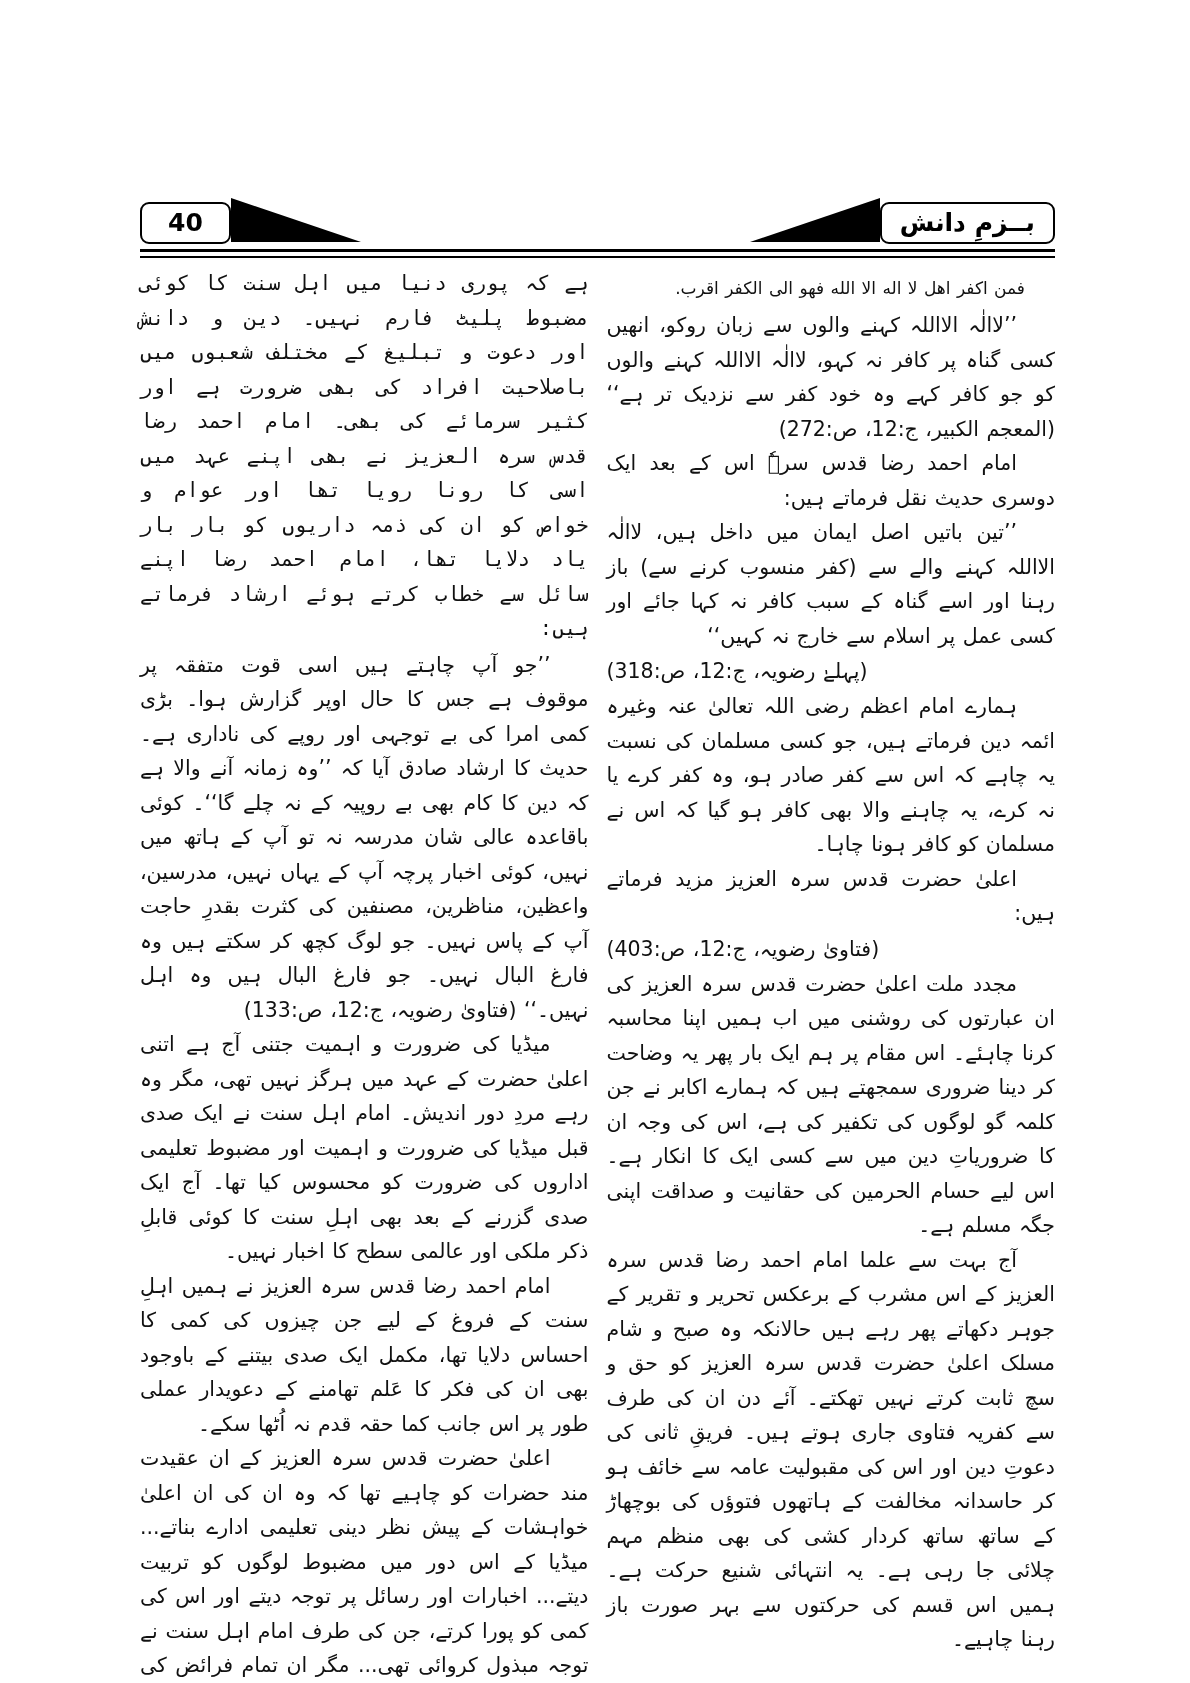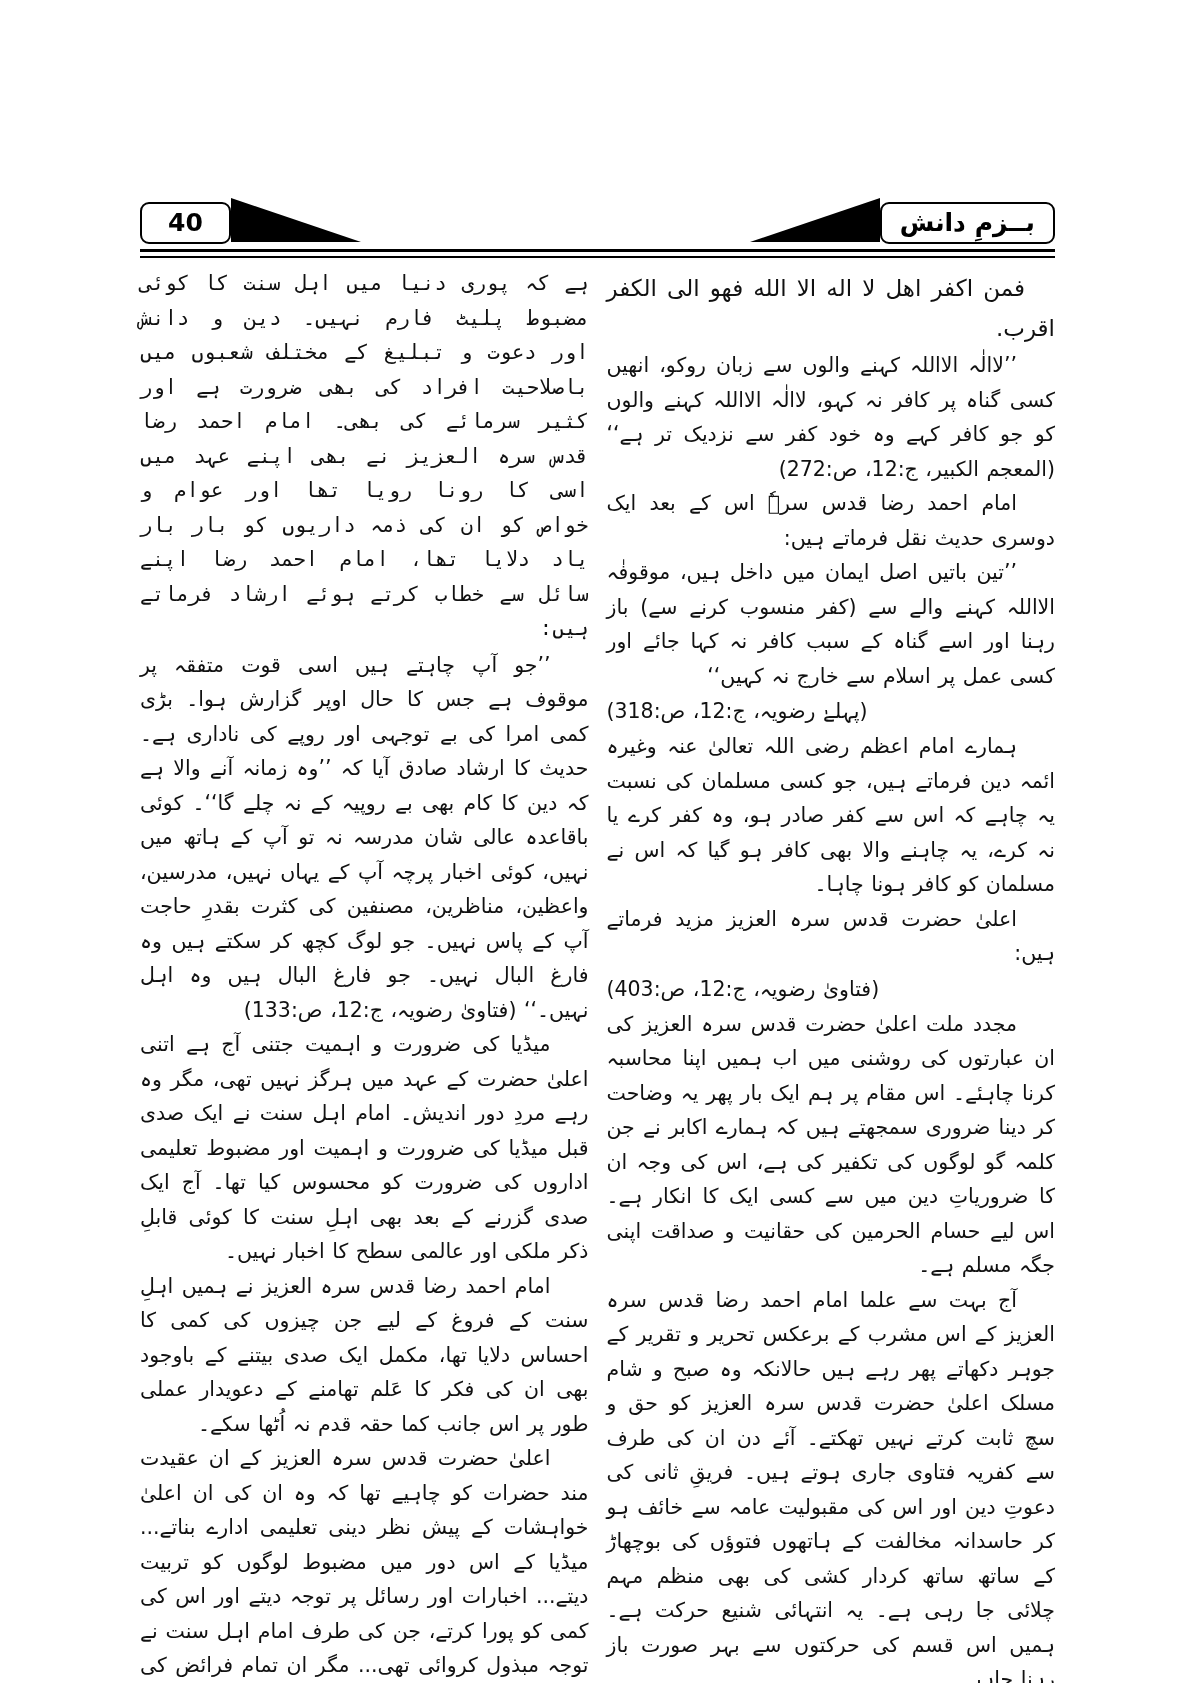--- a/index.html
+++ b/index.html
@@ -36,21 +36,21 @@
     gap:18px;margin-top:10px;min-height:1168px;
   }
   .col{width:449px;direction:rtl;}
   .para{
     margin:0;direction:rtl;unicode-bidi:embed;
     text-align:justify;
     font-size:20.5px;line-height:34.5px;
     text-indent:38px;
     word-spacing:1px;
   }
-  .para.arabic{font-size:23px;line-height:40px;text-indent:30px;}
+  .para.arabic{font-size:17px;line-height:40px;text-indent:30px;}
   .para.ref{text-align:left;text-indent:0;line-height:36px;}
   .para.noindent{text-indent:0;font-family:Liberation Mono, monospace;}
 </style>
 </head>
 <body>
 
 <div class="page">
 
   <div class="band">
     <div class="hgroup">
@@ -66,21 +66,21 @@
       <span class="badge">بــزمِ دانش</span>
     </div>
   </div>
   <div class="rule"></div>
 
   <div class="content">
     <div class="col">
         <p class="para arabic">فمن اكفر اهل لا اله الا الله فهو الى الكفر اقرب.</p>
         <p class="para plain">’’لاالٰہ الااللہ کہنے والوں سے زبان روکو، انھیں کسی گناہ پر کافر نہ کہو، لاالٰہ الااللہ کہنے والوں کو جو کافر کہے وہ خود کفر سے نزدیک تر ہے‘‘ (المعجم الکبیر، ج:12، ص:272)</p>
         <p class="para plain">امام احمد رضا قدس سرہٗ اس کے بعد ایک دوسری حدیث نقل فرماتے ہیں:</p>
-        <p class="para plain">’’تین باتیں اصل ایمان میں داخل ہیں، موقوفٰہ الااللہ کہنے والے سے (کفر منسوب کرنے سے) باز رہنا اور اسے گناہ کے سبب کافر نہ کہا جائے اور کسی عمل پر اسلام سے خارج نہ کہیں‘‘</p>
+        <p class="para plain">’’تین باتیں اصل ایمان میں داخل ہیں، لاالٰہ الااللہ کہنے والے سے (کفر منسوب کرنے سے) باز رہنا اور اسے گناہ کے سبب کافر نہ کہا جائے اور کسی عمل پر اسلام سے خارج نہ کہیں‘‘</p>
         <p class="para ref">(پہلےٰ رضویہ، ج:12، ص:318)</p>
         <p class="para plain">ہمارے امام اعظم رضی اللہ تعالیٰ عنہ وغیرہ ائمہ دین فرماتے ہیں، جو کسی مسلمان کی نسبت یہ چاہے کہ اس سے کفر صادر ہو، وہ کفر کرے یا نہ کرے، یہ چاہنے والا بھی کافر ہو گیا کہ اس نے مسلمان کو کافر ہونا چاہا۔</p>
         <p class="para plain">اعلیٰ حضرت قدس سرہ العزیز مزید فرماتے ہیں:</p>
         <p class="para ref">(فتاویٰ رضویہ، ج:12، ص:403)</p>
         <p class="para plain">مجدد ملت اعلیٰ حضرت قدس سرہ العزیز کی ان عبارتوں کی روشنی میں اب ہمیں اپنا محاسبہ کرنا چاہئے۔ اس مقام پر ہم ایک بار پھر یہ وضاحت کر دینا ضروری سمجھتے ہیں کہ ہمارے اکابر نے جن کلمہ گو لوگوں کی تکفیر کی ہے، اس کی وجہ ان کا ضروریاتِ دین میں سے کسی ایک کا انکار ہے۔ اس لیے حسام الحرمین کی حقانیت و صداقت اپنی جگہ مسلم ہے۔</p>
         <p class="para plain">آج بہت سے علما امام احمد رضا قدس سرہ العزیز کے اس مشرب کے برعکس تحریر و تقریر کے جوہر دکھاتے پھر رہے ہیں حالانکہ وہ صبح و شام مسلک اعلیٰ حضرت قدس سرہ العزیز کو حق و سچ ثابت کرتے نہیں تھکتے۔ آئے دن ان کی طرف سے کفریہ فتاوی جاری ہوتے ہیں۔ فریقِ ثانی کی دعوتِ دین اور اس کی مقبولیت عامہ سے خائف ہو کر حاسدانہ مخالفت کے ہاتھوں فتوؤں کی بوچھاڑ کے ساتھ ساتھ کردار کشی کی بھی منظم مہم چلائی جا رہی ہے۔ یہ انتہائی شنیع حرکت ہے۔ ہمیں اس قسم کی حرکتوں سے بہر صورت باز رہنا چاہیے۔</p>
       </div>
     <div class="col">
         <p class="para noindent">ہے کہ پوری دنیا میں اہل سنت کا کوئی مضبوط پلیٹ فارم نہیں۔ دین و دانش اور دعوت و تبلیغ کے مختلف شعبوں میں باصلاحیت افراد کی بھی ضرورت ہے اور کثیر سرمائے کی بھی۔ امام احمد رضا قدس سرہ العزیز نے بھی اپنے عہد میں اسی کا رونا رویا تھا اور عوام و خواص کو ان کی ذمہ داریوں کو بار بار یاد دلایا تھا، امام احمد رضا اپنے سائل سے خطاب کرتے ہوئے ارشاد فرماتے ہیں:</p>
         <p class="para plain">’’جو آپ چاہتے ہیں اسی قوت متفقہ پر موقوف ہے جس کا حال اوپر گزارش ہوا۔ بڑی کمی امرا کی بے توجہی اور روپے کی ناداری ہے۔ حدیث کا ارشاد صادق آیا کہ ’’وہ زمانہ آنے والا ہے کہ دین کا کام بھی بے روپیہ کے نہ چلے گا‘‘۔ کوئی باقاعدہ عالی شان مدرسہ نہ تو آپ کے ہاتھ میں نہیں، کوئی اخبار پرچہ آپ کے یہاں نہیں، مدرسین، واعظین، مناظرین، مصنفین کی کثرت بقدرِ حاجت آپ کے پاس نہیں۔ جو لوگ کچھ کر سکتے ہیں وہ فارغ البال نہیں۔ جو فارغ البال ہیں وہ اہل نہیں۔‘‘ (فتاویٰ رضویہ، ج:12، ص:133)</p>

